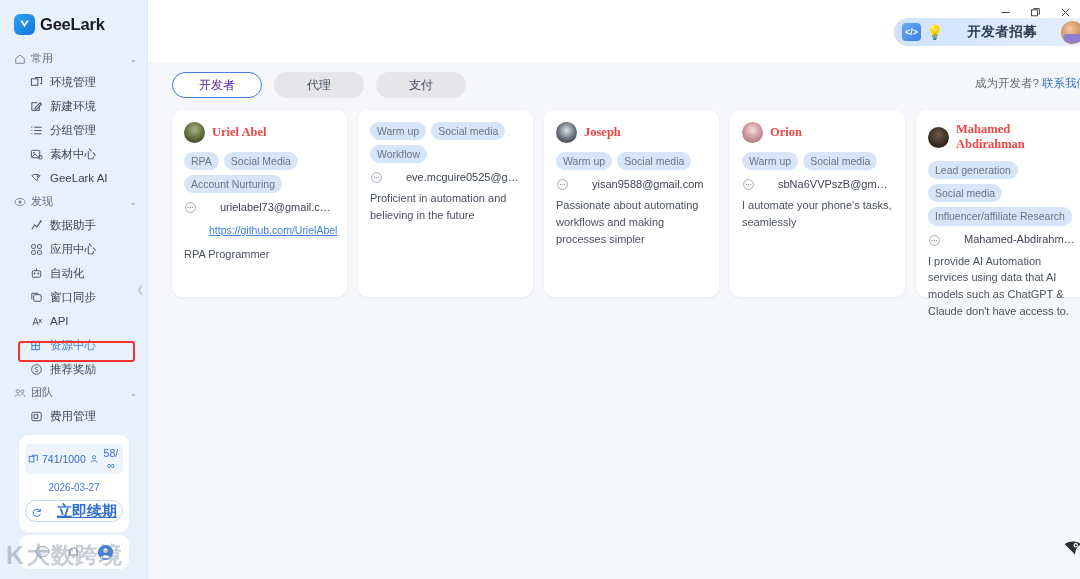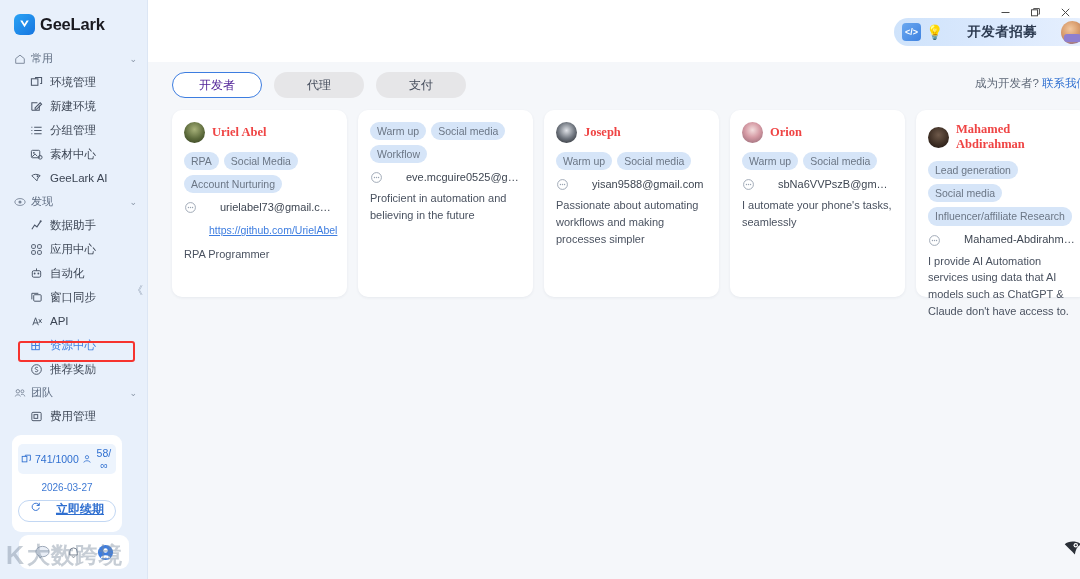--- a/index.html
+++ b/index.html
@@ -63,35 +63,35 @@
   }
 
   
   .hl-box {
     position: absolute; left: 18px; top: 341px; width: 117px; height: 21px;
     border: 2px solid #f6332e; border-radius: 3px; z-index: 20; pointer-events: none;
   }
 
   
   .quota-card {
-    position: absolute; left: 12px; top: 435px; width: 110px;
+    position: absolute; left: 19px; top: 435px; width: 110px;
     background: #fff; border-radius: 9px; padding: 9px 6px 10px;
     text-align: center;
   }
   .quota-row {
     display: flex; align-items: center; justify-content: center; gap: 3px;
     background: #edf4fd; border-radius: 5px; padding: 3px 3px;
     font-size: 10.5px; color: #2f6fd0;
   }
   .quota-row .qi { display:flex; align-items:center; }
   .quota-date { font-size: 10px; color: #3f7ad4; margin-top: 8px; }
   .renew-btn {
     margin-top: 7px; height: 22px; border: 1px solid #c2d7f3; border-radius: 11px;
-    display:flex; align-items:flex-start; justify-content:center; gap: 15px;
-    font-size: 12px; color: #2f6fd0; background:#fff; font-weight:600;
+    display:flex; align-items:flex-end; justify-content:center; gap: 15px;
+    font-size: 15px; color: #2f6fd0; background:#fff; font-weight:600;
   }
   .renew-btn .rl { text-decoration: underline; }
 
   .bottom-card {
     position: absolute; left: 19px; top: 535px; width: 110px; height: 34px;
     background: #fff; border-radius: 9px;
     display:flex; align-items:center; justify-content:space-around; padding: 0 8px;
   }
   .bc-icon { width: 18px; height: 18px; display:flex; align-items:center; justify-content:center; }
 

